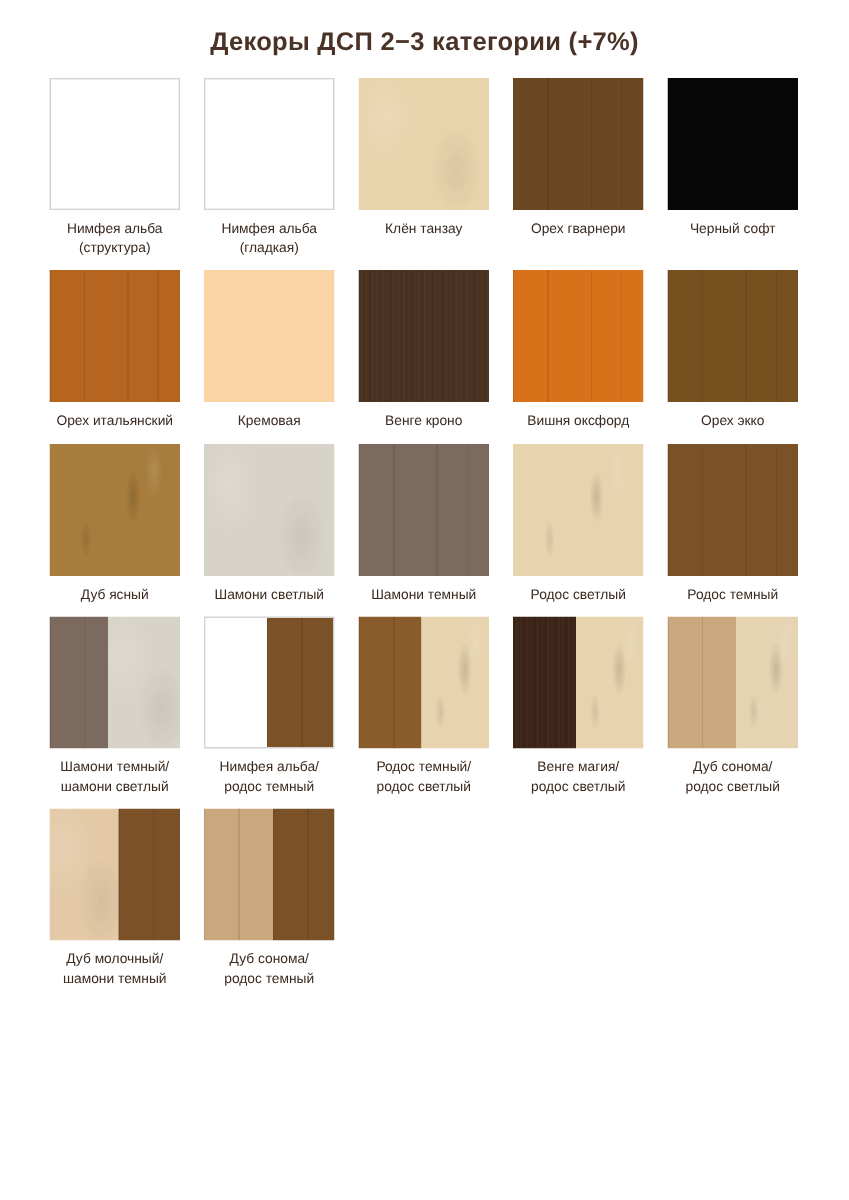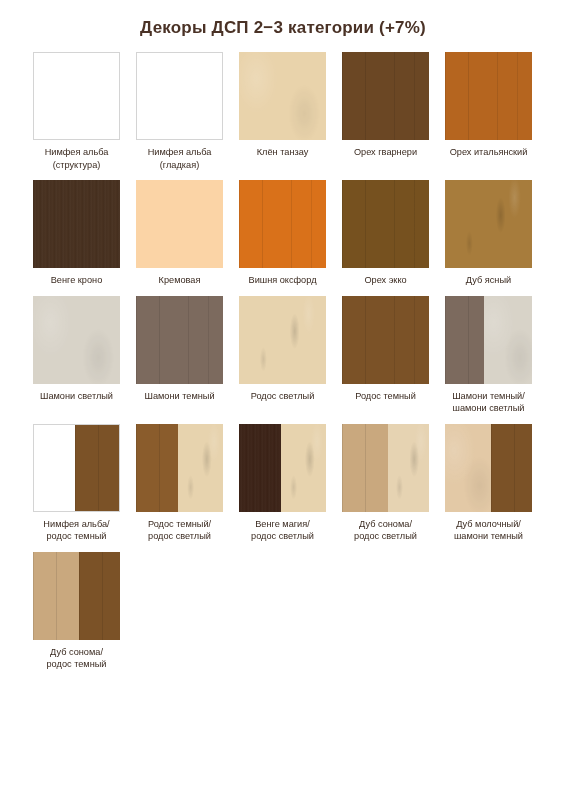--- a/index.html
+++ b/index.html
@@ -139,39 +139,45 @@
       <div class="cell">
         <div class="swatch">
           <div class="panel" style="left: 0%; width: 100%; background: rgb(107, 71, 36);">
             <div class="grain v2 plank"></div>
           </div>
         </div>
         <div class="caption">Орех гварнери</div>
       </div>
       <div class="cell">
         <div class="swatch">
+          <div class="panel" style="left: 0%; width: 100%; background: rgb(7, 7, 7);"></div>
+        </div>
+        <div class="caption">Черный софт</div>
+      </div>
+      <div class="cell">
+        <div class="swatch">
           <div class="panel" style="left: 0%; width: 100%; background: rgb(181, 101, 31);">
             <div class="grain v2 plank"></div>
           </div>
         </div>
         <div class="caption">Орех итальянский</div>
+      </div>
+      <div class="cell">
+        <div class="swatch">
+          <div class="panel" style="left: 0%; width: 100%; background: rgb(251, 212, 166);"></div>
+        </div>
+        <div class="caption">Кремовая</div>
       </div>
       <div class="cell">
         <div class="swatch">
           <div class="panel" style="left: 0%; width: 100%; background: rgb(71, 48, 31);">
             <div class="grain v"></div>
           </div>
         </div>
         <div class="caption">Венге кроно</div>
-      </div>
-      <div class="cell">
-        <div class="swatch">
-          <div class="panel" style="left: 0%; width: 100%; background: rgb(251, 212, 166);"></div>
-        </div>
-        <div class="caption">Кремовая</div>
       </div>
       <div class="cell">
         <div class="swatch">
           <div class="panel" style="left: 0%; width: 100%; background: rgb(217, 113, 26);">
             <div class="grain v2 plank"></div>
           </div>
         </div>
         <div class="caption">Вишня оксфорд</div>
       </div>
       <div class="cell">

